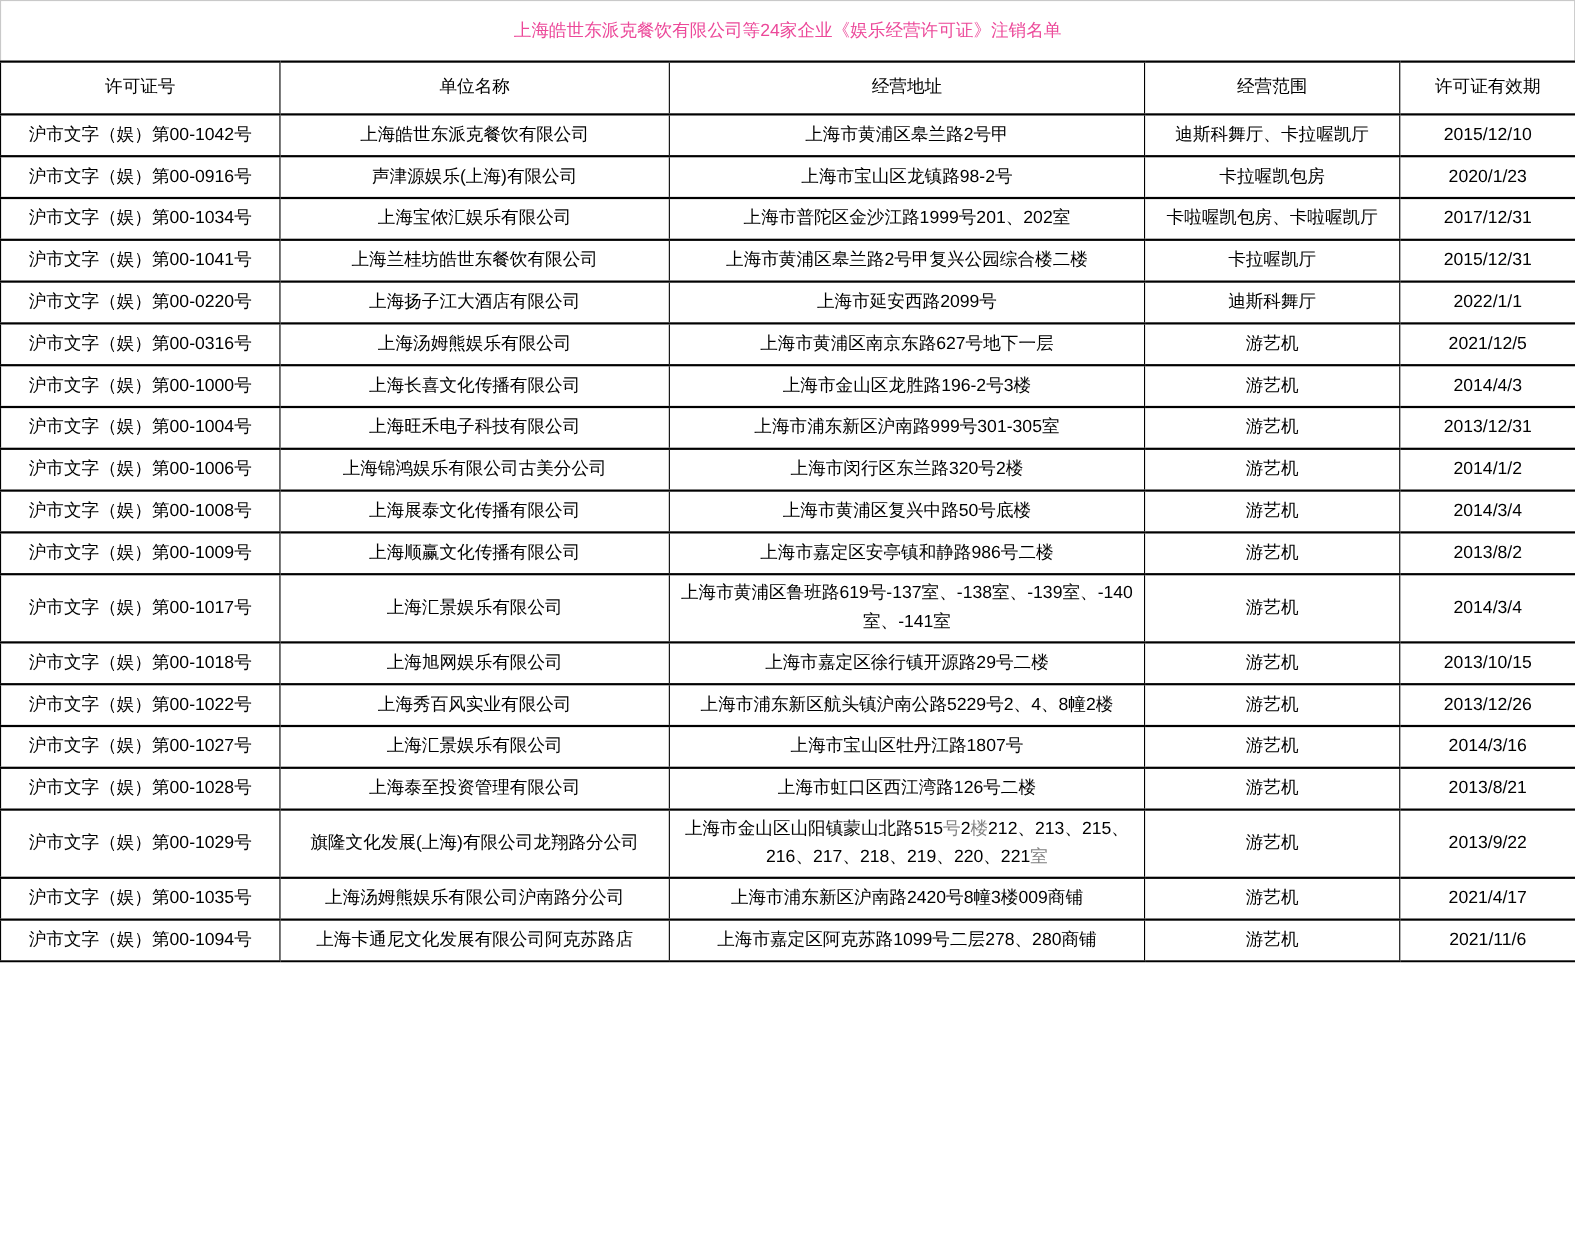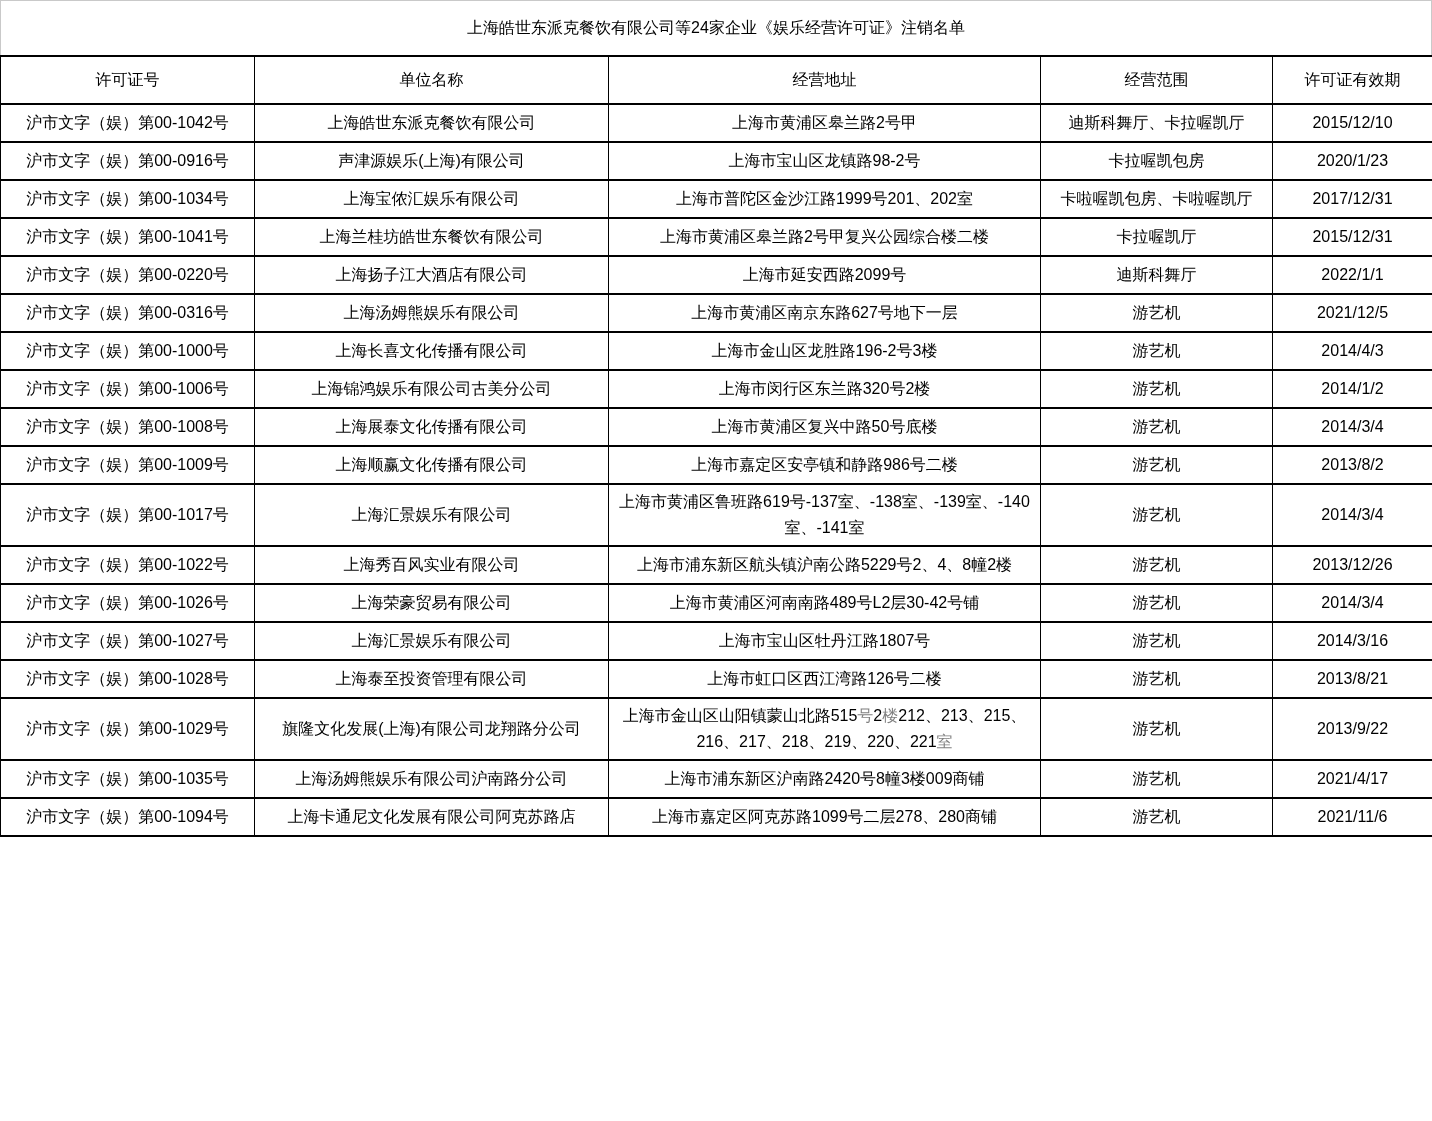--- a/index.html
+++ b/index.html
@@ -13,21 +13,21 @@
     background: #ffffff;
     color: #000000;
   }
   .doc-title {
     box-sizing: border-box;
     height: 55px;
     display: flex;
     align-items: center;
     justify-content: center;
     font-size: 16px;
-    color: #000000;
+    color: #ec4899;
     border-top: 1px solid #c9c9c9;
     border-left: 1px solid #c9c9c9;
     border-right: 1px solid #c9c9c9;
   }
   table.license-table {
     width: 1432px;
     border-collapse: collapse;
     table-layout: fixed;
     font-size: 16px;
   }
@@ -127,20 +127,27 @@
           <td>2021/12/5</td>
         </tr>
         <tr>
           <td>沪市文字（娱）第00-1000号</td>
           <td>上海长喜文化传播有限公司</td>
           <td class="address-cell">上海市金山区龙胜路196-2号3楼</td>
           <td>游艺机</td>
           <td>2014/4/3</td>
         </tr>
         <tr>
+          <td>沪市文字（娱）第00-1004号</td>
+          <td>上海旺禾电子科技有限公司</td>
+          <td class="address-cell">上海市浦东新区沪南路999号301-305室</td>
+          <td>游艺机</td>
+          <td>2013/12/31</td>
+        </tr>
+        <tr>
           <td>沪市文字（娱）第00-1006号</td>
           <td>上海锦鸿娱乐有限公司古美分公司</td>
           <td class="address-cell">上海市闵行区东兰路320号2楼</td>
           <td>游艺机</td>
           <td>2014/1/2</td>
         </tr>
         <tr>
           <td>沪市文字（娱）第00-1008号</td>
           <td>上海展泰文化传播有限公司</td>
           <td class="address-cell">上海市黄浦区复兴中路50号底楼</td>
@@ -155,32 +162,32 @@
           <td>2013/8/2</td>
         </tr>
         <tr>
           <td>沪市文字（娱）第00-1017号</td>
           <td>上海汇景娱乐有限公司</td>
           <td class="address-cell">上海市黄浦区鲁班路619号-137室、-138室、-139室、-140室、-141室</td>
           <td>游艺机</td>
           <td>2014/3/4</td>
         </tr>
         <tr>
+          <td>沪市文字（娱）第00-1018号</td>
+          <td>上海旭网娱乐有限公司</td>
+          <td class="address-cell">上海市嘉定区徐行镇开源路29号二楼</td>
+          <td>游艺机</td>
+          <td>2013/10/15</td>
+        </tr>
+        <tr>
           <td>沪市文字（娱）第00-1022号</td>
           <td>上海秀百风实业有限公司</td>
           <td class="address-cell">上海市浦东新区航头镇沪南公路5229号2、4、8幢2楼</td>
           <td>游艺机</td>
           <td>2013/12/26</td>
-        </tr>
-        <tr>
-          <td>沪市文字（娱）第00-1026号</td>
-          <td>上海荣豪贸易有限公司</td>
-          <td class="address-cell">上海市黄浦区河南南路489号L2层30-42号铺</td>
-          <td>游艺机</td>
-          <td>2014/3/4</td>
         </tr>
         <tr>
           <td>沪市文字（娱）第00-1027号</td>
           <td>上海汇景娱乐有限公司</td>
           <td class="address-cell">上海市宝山区牡丹江路1807号</td>
           <td>游艺机</td>
           <td>2014/3/16</td>
         </tr>
         <tr>
           <td>沪市文字（娱）第00-1028号</td>

